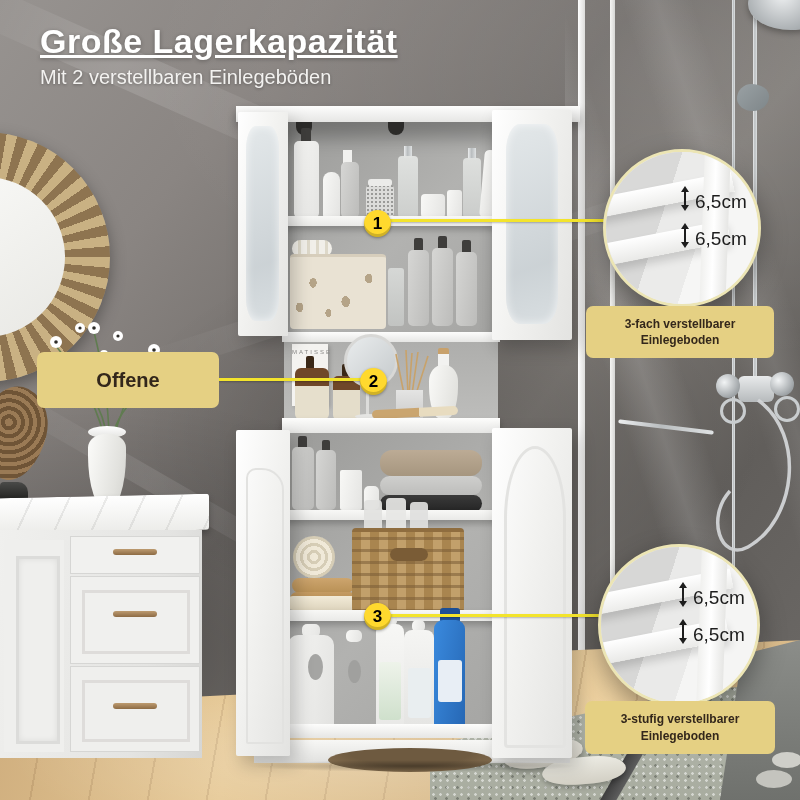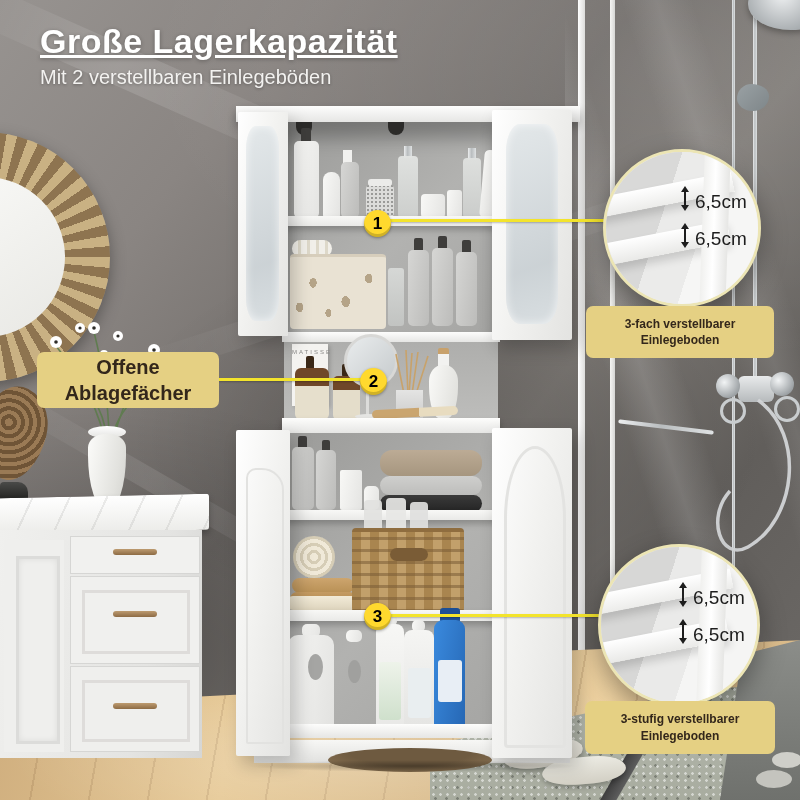--- a/index.html
+++ b/index.html
@@ -396,21 +396,20 @@
   <div class="abs measure" style="left:693px;top:587px;">6,5cm</div>
   <div class="abs varr" style="left:678px;top:619px;">
     <i class="tri-u"></i>
       <i class="stem"></i>
       <i class="tri-d"></i>
     </div>
   <div class="abs measure" style="left:693px;top:624px;">6,5cm</div>
 
   <div class="abs bubble big" style="left: 37px; top: 352px; width: 182px; height: 56px; background: rgb(229, 208, 131);">
     <span style="color: rgb(51, 39, 27);">Offene</span>
-    <span style="color: rgb(51, 39, 27);">Ablagefächer</span>
   </div>
   <div class="abs bubble small" style="left: 586px; top: 306px; width: 188px; height: 52px; background: rgb(229, 208, 131);">
     <span style="color: rgb(51, 39, 27);">3-fach verstellbarer</span>
     <span style="color: rgb(51, 39, 27);">Einlegeboden</span>
   </div>
   <div class="abs bubble small" style="left: 585px; top: 701px; width: 190px; height: 53px; background: rgb(229, 208, 131);">
     <span style="color: rgb(51, 39, 27);">3-stufig verstellbarer</span>
     <span style="color: rgb(51, 39, 27);">Einlegeboden</span>
   </div>
 

